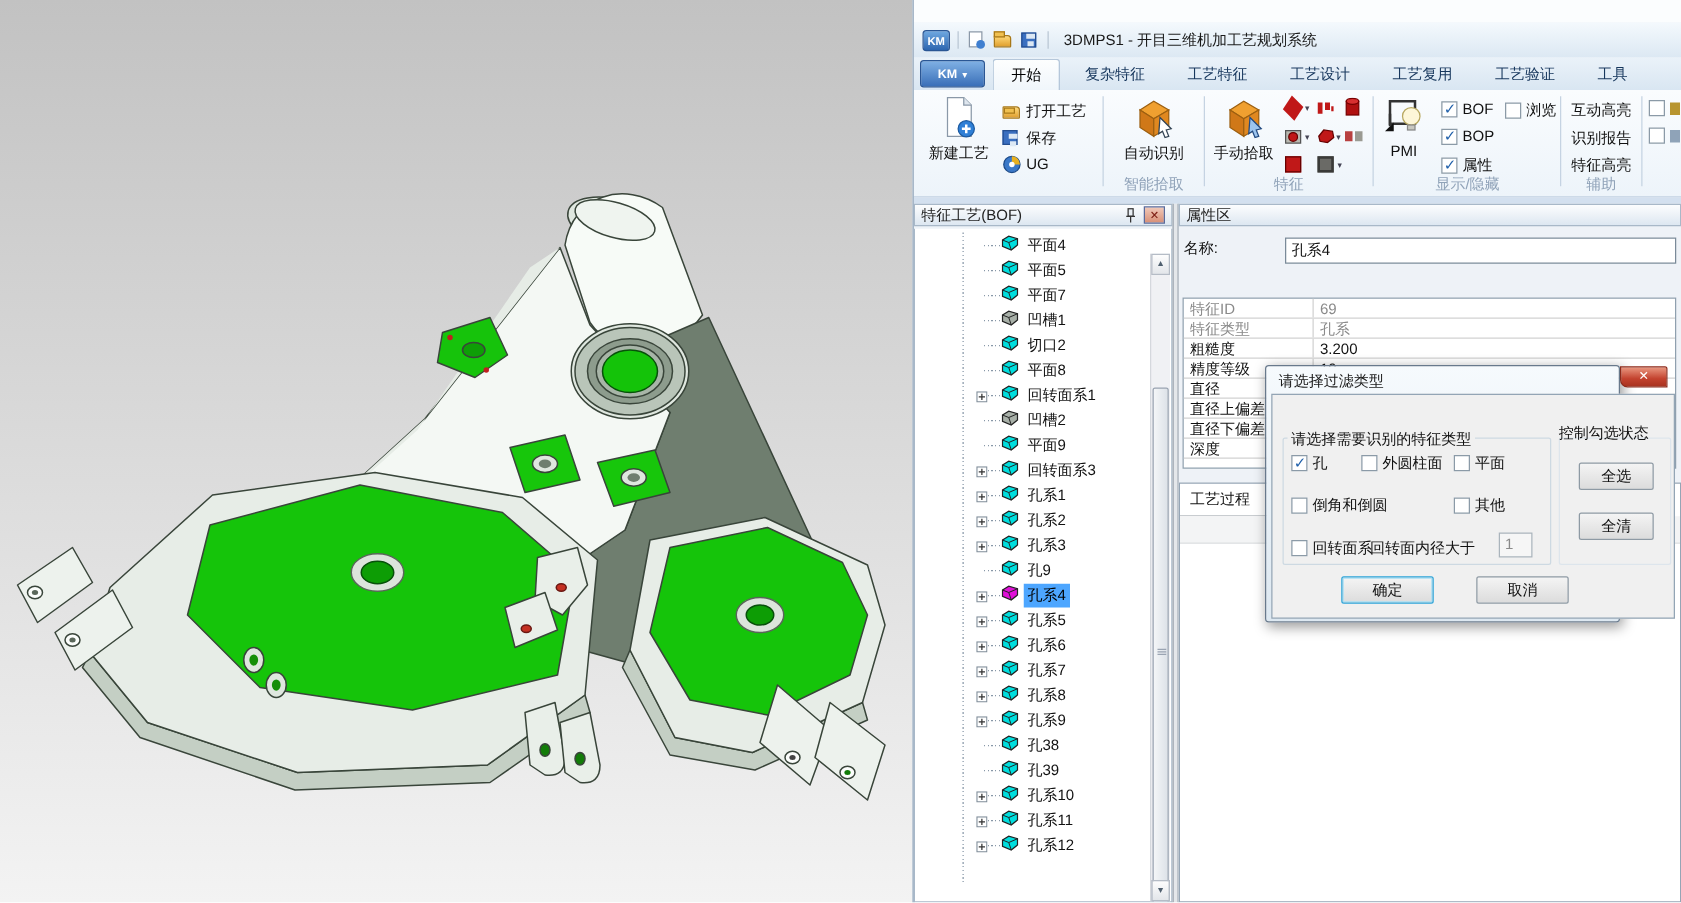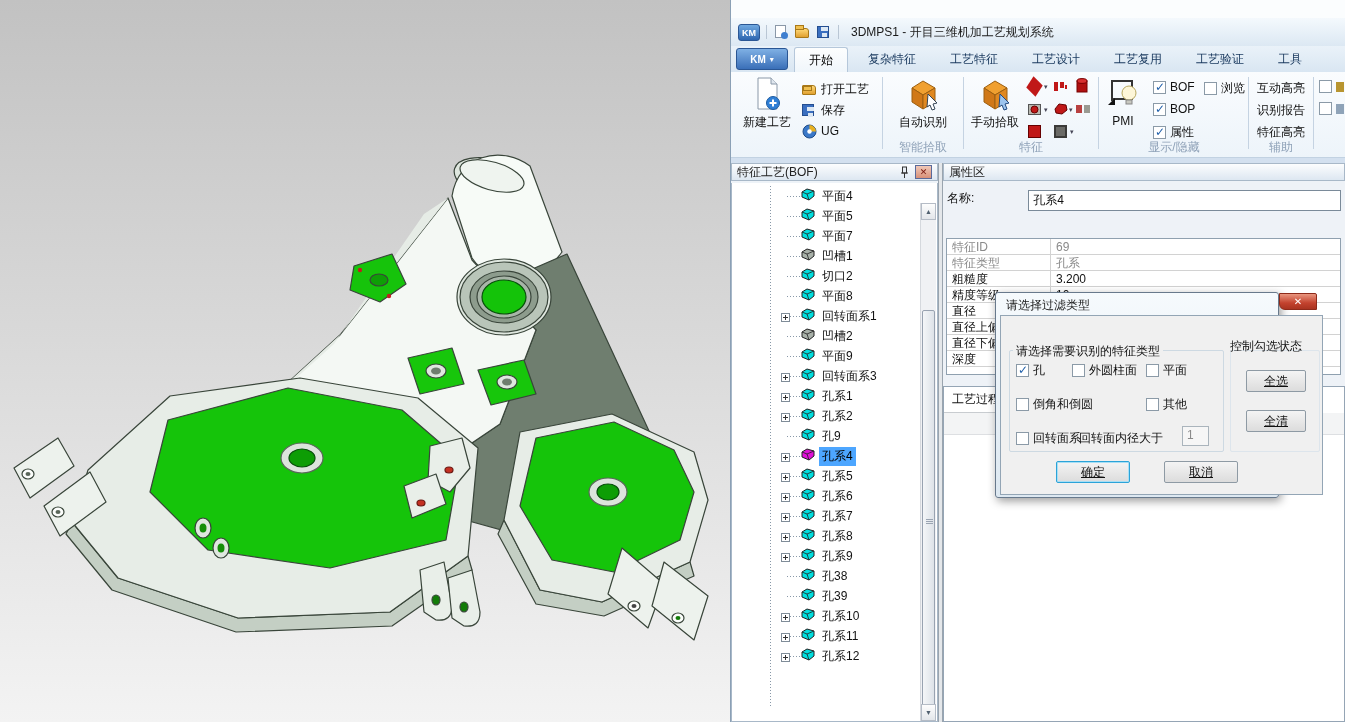--- a/index.html
+++ b/index.html
@@ -91,37 +91,37 @@
   .ptable { position:absolute; left:3px; top:55px; right:4px; height:137px; background:#fff; border:1px solid #8fa0af; }
   .prow { height:16px; display:flex; border-bottom:1px solid #d2d2d2; }
   .prow .pl { width:104px; border-right:1px solid #d2d2d2; padding:0 5px; line-height:16px; white-space:nowrap; }
   .prow .pv { flex:1; padding:0 5px; line-height:16px; white-space:nowrap; }
   .prow.dim { color:#8a8a8a; }
   .procpanel { position:absolute; left:0; top:203px; right:0; bottom:0; background:#fff; border:1px solid #95a5b5; }
   .prochdr { padding:4px 8px; border-bottom:1px solid #c8ccd0; width:120px; }
   .procband { height:22px; background:#f3f4f5; border-bottom:1px solid #dddfe2; }
 
   
-  .dialog { position:absolute; left:264px; top:292px; width:284px; height:206px; z-index:50;
+  .dialog { position:absolute; left:281px; top:292px; width:284px; height:206px; z-index:50;
     background:linear-gradient(to bottom,#f6fafd,#dde8f1); border:1px solid #68798c; border-radius:3px;
     box-shadow:2px 3px 10px rgba(0,0,0,.4); }
   .dtitle { position:absolute; left:10px; top:4px; color:#1a1a1a; }
   .dclose { position:absolute; left:283px; top:0; width:38px; height:17px; border-radius:0 2px 0 6px;
     background:linear-gradient(to bottom,#e9967f,#c3422e 60%,#a93320); border:1px solid #8e2a1a;
     color:#fff; font-weight:bold; font-size:10px; text-align:center; line-height:15px; }
   .dclient { position:absolute; left:4px; top:22px; width:323px; height:180px; background:#f0f0f0; border:1px solid #93a5b5; }
   .dgroup { position:absolute; left:8px; top:34px; width:215px; height:102px; border:1px solid #cdd9e2; border-radius:2px; }
   .dglegend { position:absolute; left:12px; top:27px; background:#f0f0f0; padding:0 3px; }
   .dcb { position:absolute; display:flex; align-items:center; gap:4px; white-space:nowrap; }
   .dinlabel { position:absolute; white-space:nowrap; }
   .dinput { position:absolute; width:27px; height:20px; background:#f6f6f6; border:1px solid #aab4bc; color:#8a8a8a; text-align:left; padding:1px 4px; }
   .cgroup { position:absolute; left:229px; top:34px; width:90px; height:102px; border:1px solid #dde5ec; border-radius:2px; }
   .cglegend { position:absolute; left:229px; top:22px; white-space:nowrap; }
   .dbtn { position:absolute; height:22px; background:linear-gradient(to bottom,#f4f4f4,#dcdcdc);
-    border:1px solid #8e9aa4; border-radius:2px; text-align:center; line-height:20px;text-decoration:underline; }
+    border:1px solid #8e9aa4; border-radius:2px; text-align:center; line-height:20px; }
   .dbtn.focusd { border:1px solid #2ba3d8; box-shadow:inset 0 0 0 1px #a8dff5; }
 </style>
 </head>
 <body>
 
 <div id="stage">
 
   <div id="viewport">
     <svg width="730" height="722" viewBox="0 0 730 722">
       <g stroke="#39453a" stroke-width="1.2" stroke-linejoin="round">
@@ -503,20 +503,32 @@
                     <line x1="2" y1="4.5" x2="7" y2="4.5" stroke="#333"></line>
                     <line x1="4.5" y1="2" x2="4.5" y2="7" stroke="#333"></line>
                   </svg></span>
                 <span class="ticon"><svg width="14" height="13" viewBox="0 0 14 13">
                     <path d="M1 4 L6 1 L13 3 L13 8 L8 12 L1 9 Z" fill="#00dede" stroke="#222" stroke-width="1"></path>
                     <path d="M1 4 L6 6 L13 3 M6 6 L8 12" fill="none" stroke="#222" stroke-width="0.8"></path>
                   </svg></span>
                 <span class="tlabel">孔系2</span>
               </div>
               <div class="trow">
+                <span class="texp"><svg width="9" height="9">
+                    <rect x="0.5" y="0.5" width="8" height="8" fill="#fff" stroke="#7f8c98"></rect>
+                    <line x1="2" y1="4.5" x2="7" y2="4.5" stroke="#333"></line>
+                    <line x1="4.5" y1="2" x2="4.5" y2="7" stroke="#333"></line>
+                  </svg></span>
+                <span class="ticon"><svg width="14" height="13" viewBox="0 0 14 13">
+                    <path d="M1 4 L6 1 L13 3 L13 8 L8 12 L1 9 Z" fill="#00dede" stroke="#222" stroke-width="1"></path>
+                    <path d="M1 4 L6 6 L13 3 M6 6 L8 12" fill="none" stroke="#222" stroke-width="0.8"></path>
+                  </svg></span>
+                <span class="tlabel">孔系3</span>
+              </div>
+              <div class="trow">
                 <span class="ticon"><svg width="14" height="13" viewBox="0 0 14 13">
                     <path d="M1 4 L6 1 L13 3 L13 8 L8 12 L1 9 Z" fill="#00dede" stroke="#222" stroke-width="1"></path>
                     <path d="M1 4 L6 6 L13 3 M6 6 L8 12" fill="none" stroke="#222" stroke-width="0.8"></path>
                   </svg></span>
                 <span class="tlabel">孔9</span>
               </div>
               <div class="trow">
                 <span class="texp"><svg width="9" height="9">
                     <rect x="0.5" y="0.5" width="8" height="8" fill="#fff" stroke="#7f8c98"></rect>
                     <line x1="2" y1="4.5" x2="7" y2="4.5" stroke="#333"></line>

